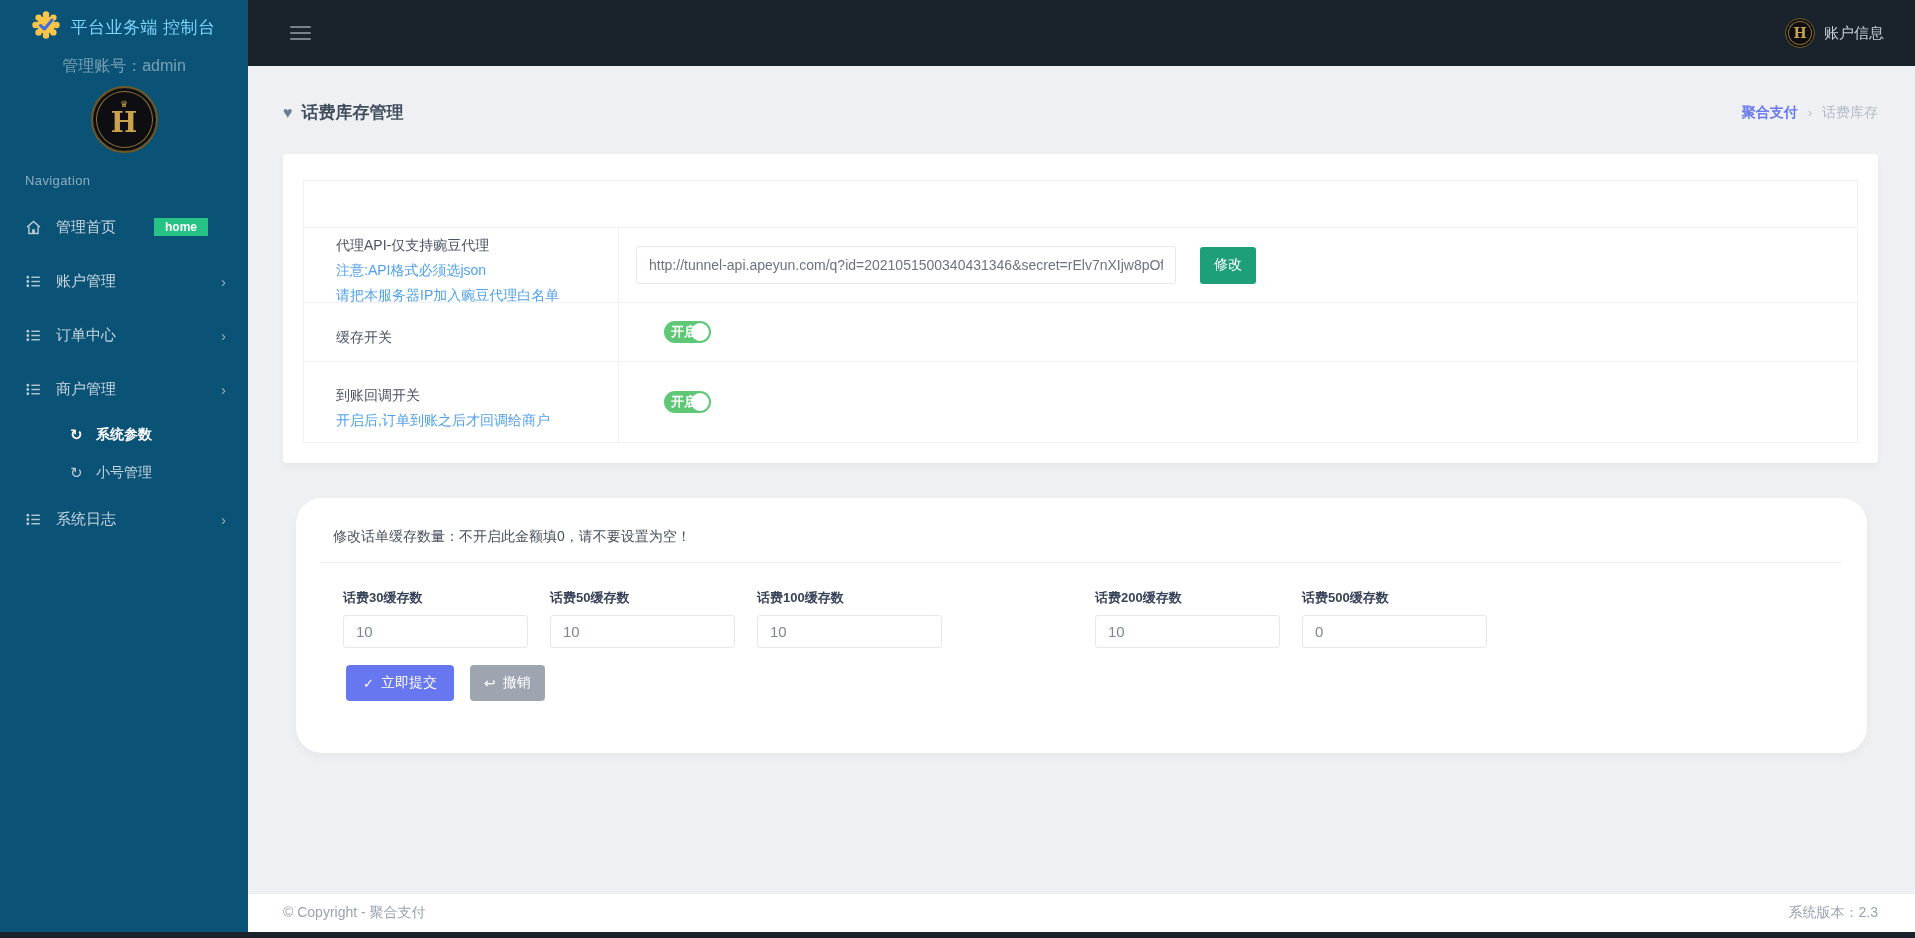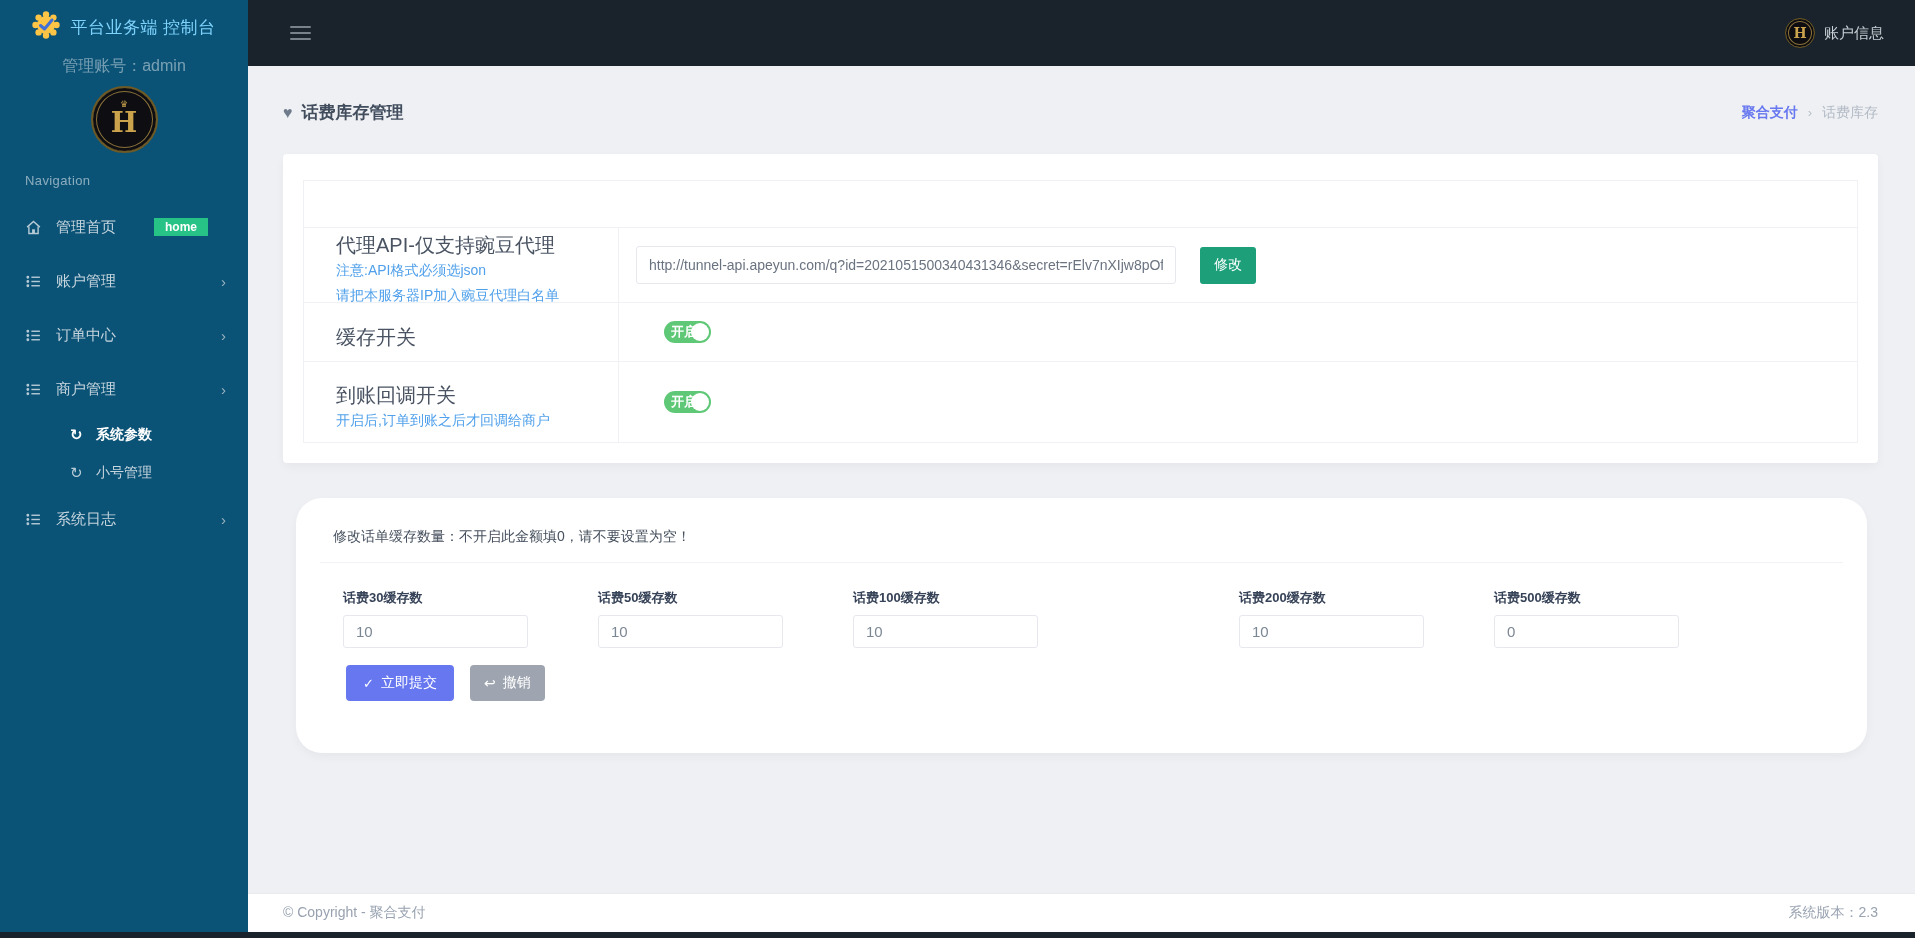--- a/index.html
+++ b/index.html
@@ -60,38 +60,38 @@
   .card { background:#fff; border-radius:4px; box-shadow:0 4px 10px rgba(0,0,0,.04); }
   .card1 { margin:0 37px 0 35px; padding:26px 20px 20px; }
 
   .stable { border:1px solid #f0f1f4; }
   .trow { display:flex; border-bottom:1px solid #f0f1f4; }
   .trow:last-child { border-bottom:none; }
   .trow.empty { height:47px; }
   .tcell-label { width:315px; border-right:1px solid #f0f1f4; padding:12px 10px 12px 32px;
     display:flex; flex-direction:column; justify-content:center; }
   .tcell-control { flex:1; display:flex; align-items:center; padding-left:17px; }
-  .row-title { font-size:20px; color:#495362; line-height:25px;margin-top:11px; }
+  .row-title { font-size:14px; color:#495362; line-height:25px;margin-top:11px; }
   .row-note { font-size:14px; color:#50a0eb; line-height:25px; }
   .r-api { height:75px; } .r-cache { height:59px; } .r-callback { height:80px; }
 
   .url-input { width:540px; height:38px; border:1px solid #e6e8ee; border-radius:3px;
     padding:0 12px; font-size:14px; color:#6a7380; font-family:inherit; background:#fff; }
   .btn-modify { margin-left:24px; height:37px; padding:0 14px; background:#1da07a; color:#fff;
     border:none; border-radius:3px; font-size:14px; font-family:inherit; cursor:pointer; }
 
   .toggle { width:47px; height:22px; background:#5fc877; border-radius:12px; position:relative;
     display:flex; align-items:center; margin-left:28px; cursor:pointer; }
   .toggle-label { color:#fff; font-size:13px; font-weight:bold; margin-left:7px; }
   .toggle-knob { position:absolute; right:2px; top:2px; width:18px; height:18px; background:#fff; border-radius:50%; }
 
   .card2 { margin:35px 48px 0; padding:30px 24px 52px;border-radius:26px; }
   .cache-note { margin-left:13px; font-size:14px; color:#46505e; }
   .divider { border:none; border-top:1px solid #f0f2f5; margin-top:16px; }
-  .cache-form { display:flex; margin:26px 0 0 23px;gap:48px; }
+  .cache-form { display:flex; margin:26px 0 0 23px; }
   .fgroup { width:185px; margin-right:22px; }
   .fgroup.gap { margin-left:131px; }
   .fgroup label { display:block; font-size:13px; color:#364257; font-weight:600; margin-bottom:8px; white-space:nowrap; }
   .fgroup input { width:100%; height:33px; border:1px solid #e6e8ee; border-radius:3px;
     padding:0 12px; font-size:15px; color:#7c8794; font-family:inherit; background:#fff; }
   .btn-row { margin:17px 0 0 26px; display:flex; }
   .btn-submit { height:36px; padding:0 17px; background:#6777ef; color:#fff; border:none; border-radius:4px;
     font-size:14px; font-family:inherit; cursor:pointer; display:flex; align-items:center; }
   .btn-submit .ic { margin-right:7px; font-size:13px; }
   .btn-cancel { height:36px; margin-left:16px; padding:0 14px; background:#9ea5b0; color:#fff; border:none; border-radius:4px;

